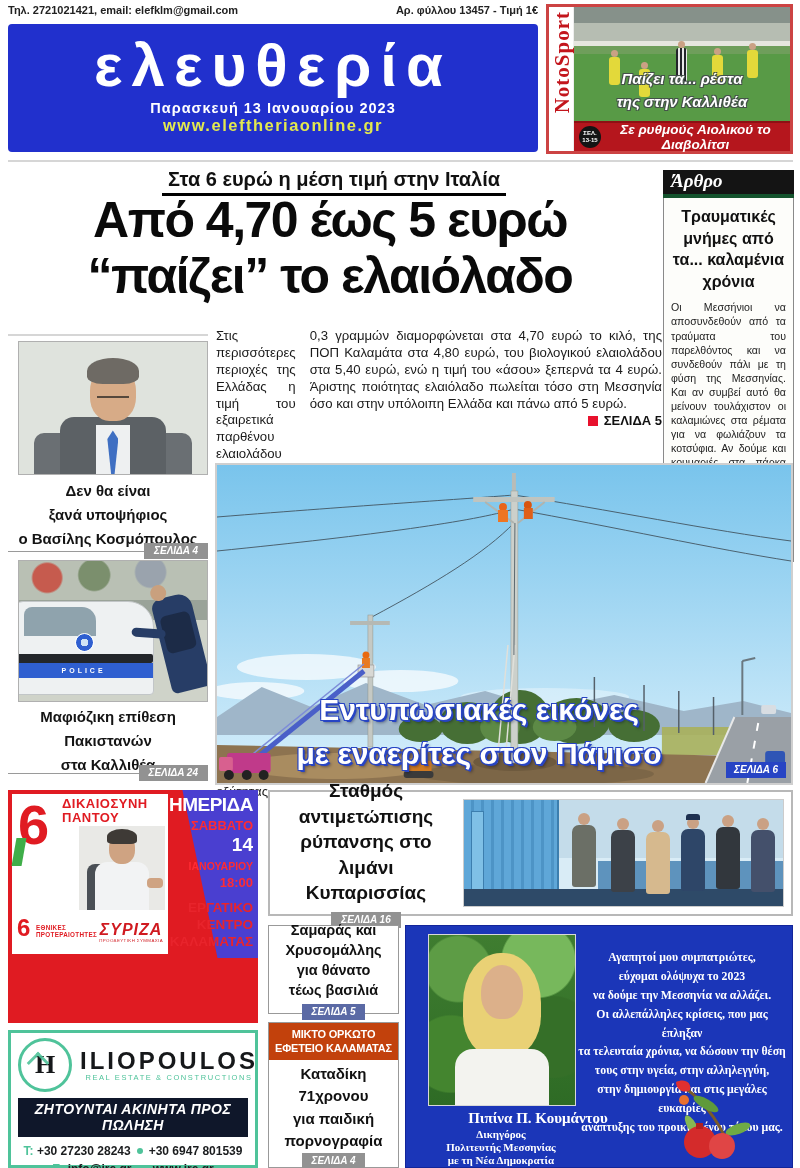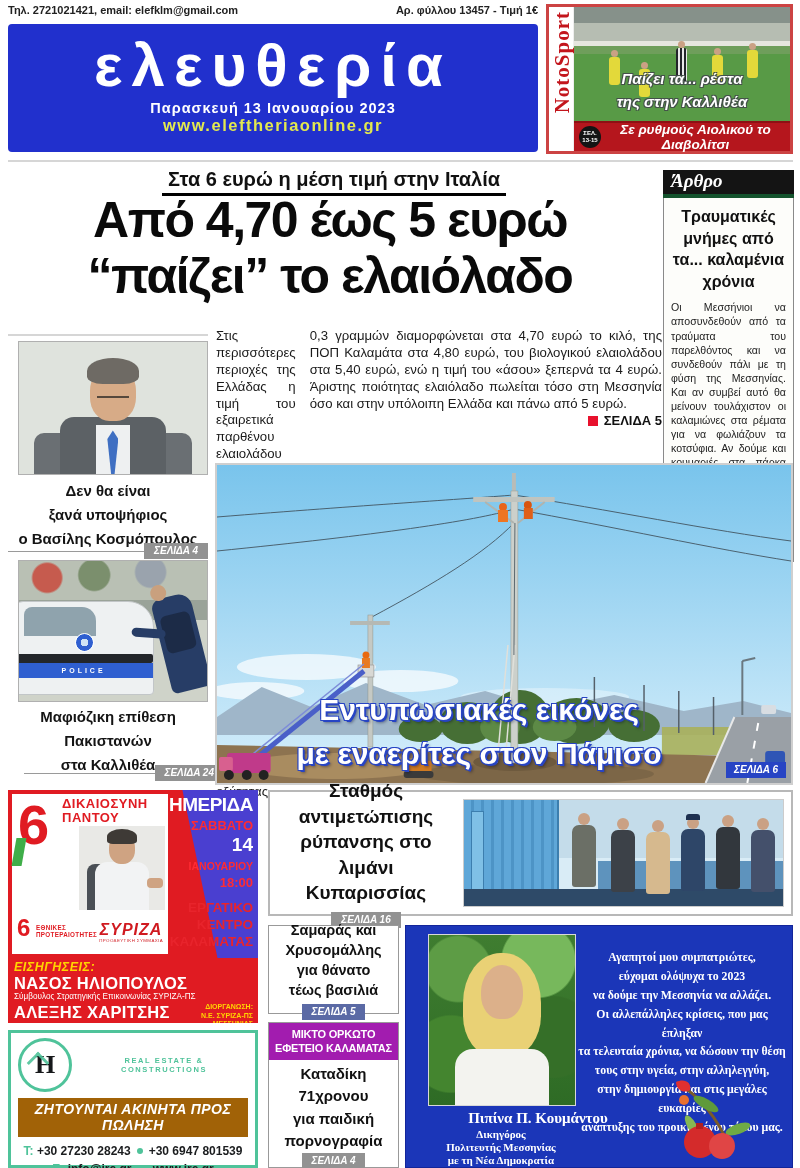--- a/index.html
+++ b/index.html
@@ -149,35 +149,35 @@
   .pp-door{position:absolute;left:8%;top:10%;width:12%;height:80%;background:#7fc0e6;border:1px solid #3c7eae;}
   .person{position:absolute;width:24px;height:62px;border-radius:7px 7px 3px 3px;}
   .person::before{content:"";position:absolute;top:-12px;left:6px;width:12px;height:12px;border-radius:50%;background:#caa184;}
   .cap::after{content:"";position:absolute;top:-15px;left:5px;width:14px;height:6px;border-radius:3px 3px 0 0;background:#1e3050;}
   
   .midbox{position:absolute;border:1px solid #999;background:#fff;box-sizing:border-box;text-align:center;}
   .mid-a{left:268px;top:925px;width:131px;height:89px;display:flex;flex-direction:column;align-items:center;justify-content:center;gap:4px;}
   .mid-head{font-weight:bold;font-size:14.5px;line-height:1.38;}
   .badge-blue{background:#5b6aa5;}
   .mid-b{left:268px;top:1022px;width:131px;height:146px;display:flex;flex-direction:column;}
-  .mid-kicker{background:#a21caf;color:#fff;font-weight:bold;font-size:11px;line-height:1.3;padding:4px 1px;letter-spacing:-.2px;}
+  .mid-kicker{background:#c2410c;color:#fff;font-weight:bold;font-size:11px;line-height:1.3;padding:4px 1px;letter-spacing:-.2px;}
   .mid-b .mid-head{font-size:15px;line-height:1.5;margin-top:3px;}
   .mid-b .badge{align-self:center;margin-top:auto;margin-bottom:5px;}
   
   .ilio{position:absolute;left:8px;top:1030px;width:250px;height:138px;border:3px solid #4fc39a;background:#fff;
         box-sizing:border-box;padding:5px 7px;}
   .il-top{display:flex;align-items:center;gap:8px;}
   .il-logo{width:48px;height:48px;border:3px solid #4fc39a;border-radius:50%;position:relative;flex:none;
            display:flex;align-items:center;justify-content:center;}
   .il-h{font-size:26px;font-weight:bold;color:#16181a;font-family:"Liberation Serif","DejaVu Serif",serif;}
   .il-house{position:absolute;top:14px;left:9px;width:13px;height:13px;border-top:3px solid #4fc39a;border-left:3px solid #4fc39a;transform:rotate(45deg);opacity:.9;}
   .il-brandwrap{flex:1;text-align:center;}
   .il-brand{font-size:24px;font-weight:bold;letter-spacing:3px;color:#16181a;line-height:1.05;}
-  .il-tag{font-size:7.5px;font-weight:bold;color:#4fc39a;letter-spacing:1.6px;}
-  .il-banner{margin-top:6px;background:#a16207;color:#fff;font-style:italic;font-weight:bold;font-size:14px;
+  .il-tag{font-size:7.5px;font-weight:normal;color:#4fc39a;letter-spacing:1.6px;}
+  .il-banner{margin-top:6px;background:#0f172a;color:#fff;font-style:italic;font-weight:bold;font-size:14px;
              text-align:center;padding:3px 0 4px;letter-spacing:.5px;}
   .il-contacts{margin-top:5px;text-align:center;font-weight:bold;font-size:12px;color:#1a1c1e;line-height:1.5;}
   .il-teal{color:#4fc39a;}
   .il-dot{display:inline-block;width:6px;height:6px;border-radius:50%;background:#4fc39a;margin:0 6px 1px;}
   .il-web{margin-left:18px;}
   
   .kouma{position:absolute;left:405px;top:925px;width:388px;height:243px;background:#1b36b8;border:1px solid #13259a;
          box-sizing:border-box;color:#fff;font-family:"Liberation Serif","DejaVu Serif",serif;}
   .ko-photo{position:absolute;left:22px;top:8px;width:146px;height:170px;border:1px solid #d8d8d8;overflow:hidden;
             background:radial-gradient(circle at 20% 20%,#5d9c45 0 18%,transparent 19%),
@@ -292,21 +292,21 @@
     </div>
     <div class="pc-officer">
       <div class="pc-ohead"></div>
       <div class="pc-vest"></div>
       <div class="pc-arm"></div>
     </div>
   </div>
   <div class="story-cap pre" style="left:8px;top:705px;width:200px;">Μαφιόζικη επίθεση
 Πακιστανών
 στα Καλλιθέα</div>
-  <div class="badge-row" style="left:24px;top:765px;width:200px;">
+  <div class="badge-row" style="left:8px;top:765px;width:200px;">
     <div class="rule"></div>
     <span class="badge">ΣΕΛΙΔΑ 24</span>
   </div>
 
   <div class="main-photo">
     <svg viewBox="0 0 578 318" preserveAspectRatio="none">
       <defs>
         <linearGradient id="sky" x1="0" y1="0" x2="0" y2="1">
           <stop offset="0" stop-color="#79c4ec"></stop>
             <stop offset="1" stop-color="#d7effb"></stop>
@@ -418,34 +418,20 @@
         <div class="sy-ev-date">
           <span class="sy-ev-num">14</span>
           <span class="sy-ev-month">ΙΑΝΟΥΑΡΙΟΥ</span>
         </div>
         <div class="sy-ev-time">18:00</div>
         <div class="sy-ev-place pre">ΕΡΓΑΤΙΚΟ
 ΚΕΝΤΡΟ
 ΚΑΛΑΜΑΤΑΣ</div>
       </div>
     </div>
-    <div class="sy-bottom">
-      <div class="sy-label">ΕΙΣΗΓΗΣΕΙΣ:</div>
-      <div class="sy-sp1">ΝΑΣΟΣ ΗΛΙΟΠΟΥΛΟΣ</div>
-      <div class="sy-t1">Σύμβουλος Στρατηγικής Επικοινωνίας ΣΥΡΙΖΑ-ΠΣ</div>
-      <div class="sy-row">
-        <div>
-          <div class="sy-sp2">ΑΛΕΞΗΣ ΧΑΡΙΤΣΗΣ</div>
-          <div class="sy-t2">Βουλευτής Μεσσηνίας</div>
-        </div>
-        <div class="sy-org pre">ΔΙΟΡΓΑΝΩΣΗ:
-Ν.Ε. ΣΥΡΙΖΑ-ΠΣ
-ΜΕΣΣΗΝΙΑΣ</div>
-      </div>
-    </div>
   </div>
 
   <div class="portbox">
     <div class="po-left">
       <div class="po-head pre">Σταθμός αντιμετώπισης
 ρύπανσης στο
 λιμάνι Κυπαρισσίας</div>
       <span class="badge">ΣΕΛΙΔΑ 16</span>
     </div>
     <div class="po-photo">
@@ -480,20 +466,21 @@
     <span class="badge">ΣΕΛΙΔΑ 4</span>
   </div>
 
   <div class="ilio">
     <div class="il-top">
       <div class="il-logo">
         <span class="il-h">H</span>
         <span class="il-house"></span>
       </div>
       <div class="il-brandwrap">
+        <div class="il-brand">ILIOPOULOS</div>
         <div class="il-tag">REAL ESTATE &amp; CONSTRUCTIONS</div>
       </div>
     </div>
     <div class="il-banner">ΖΗΤΟΥΝΤΑΙ ΑΚΙΝΗΤΑ ΠΡΟΣ ΠΩΛΗΣΗ</div>
     <div class="il-contacts">
       <div>
         <span class="il-teal">T:</span>
         <span>+30 27230 28243</span><span class="il-dot"></span><span>+30 6947 801539</span>
       </div>
       <div>

